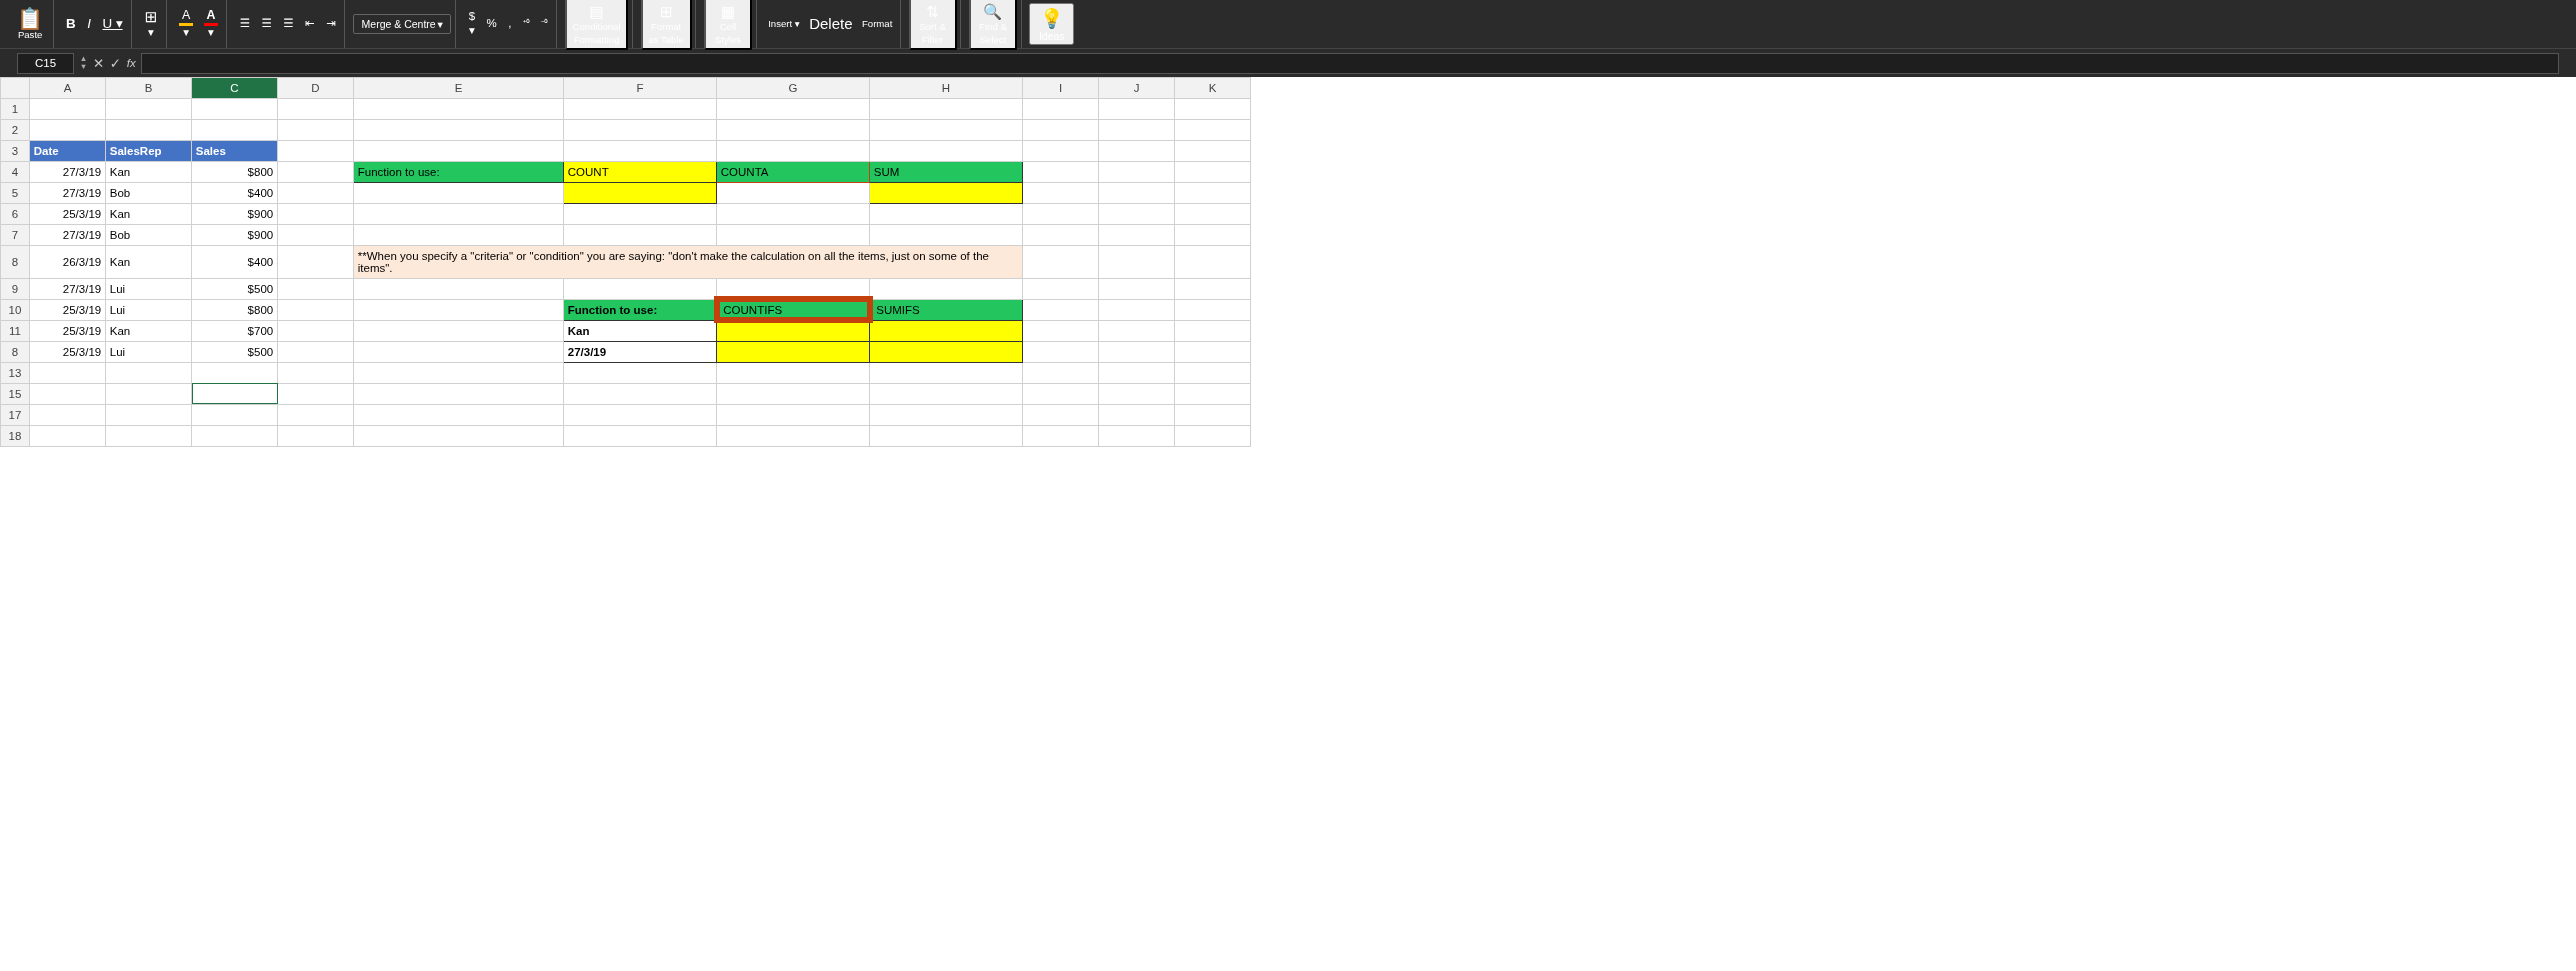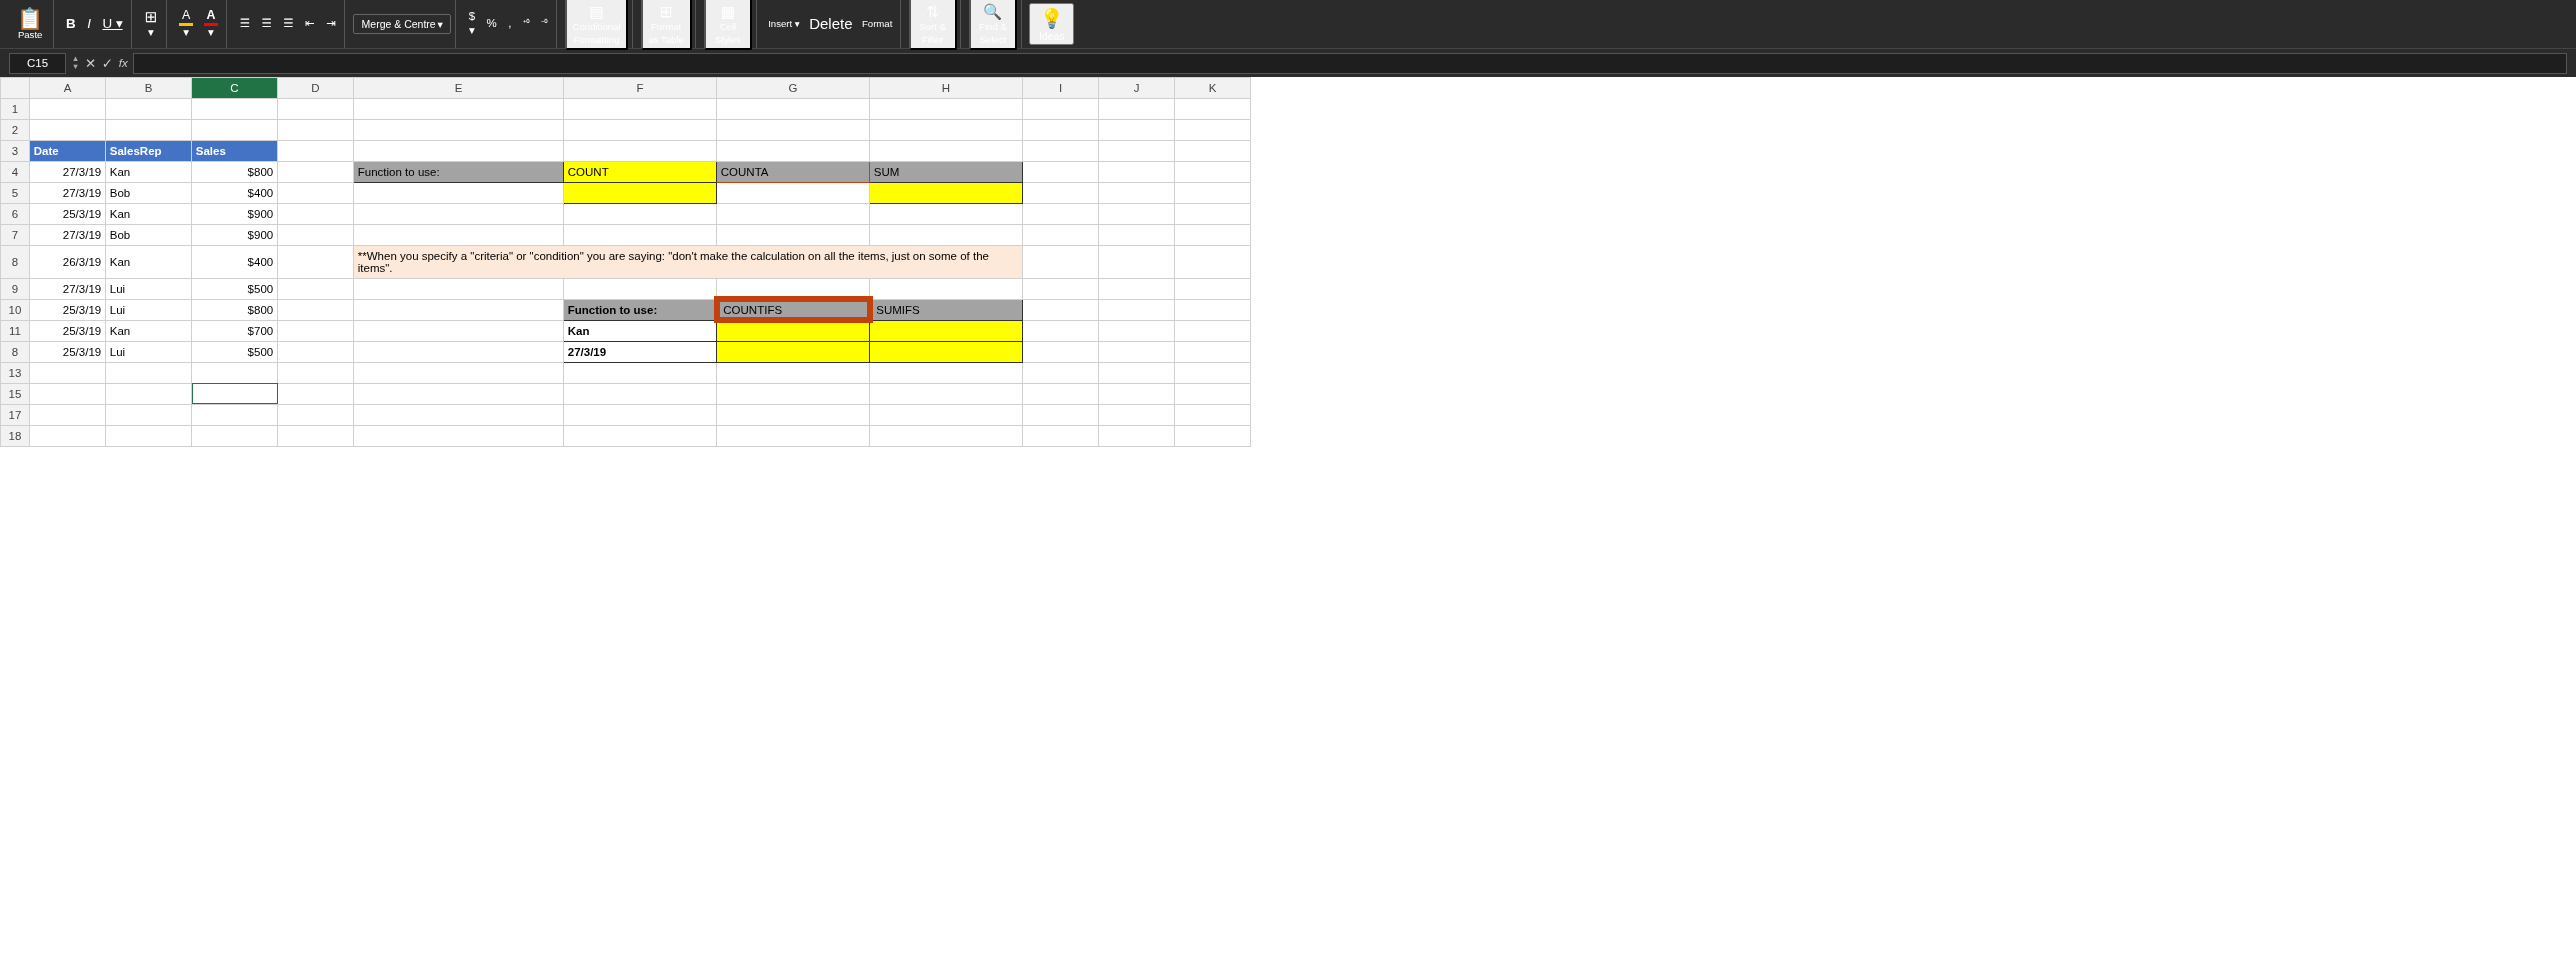--- a/index.html
+++ b/index.html
@@ -52,21 +52,21 @@
       font-size: 21px;
       line-height: 1;
     }
 
     
     .formula-bar {
       background: #2b2b2b;
       height: 29px;
       display: flex;
       align-items: center;
-      padding: 0 9px;
+      padding: 0 17px;
       gap: 5.7px;
       border-top: 1px solid #444;
     }
     .cell-ref {
       background: #1e1e1e;
       border: 1px solid #555;
       color: #fff;
       width: 57px;
       height: 21px;
       font-size: 11.5px;
@@ -163,21 +163,21 @@
     
     .data-header {
       background: #4472c4;
       color: #fff;
       font-weight: bold;
     }
     .yellow-bg {
       background: #ffff00;
     }
     .light-yellow-bg {
-      background: #a3a3a3;
+      background: #22c55e;
     }
     .bold-text { font-weight: bold; }
     .text-right { text-align: right; }
     .col-A { width: 76px; }
     .col-B { width: 86px; }
     .col-D { width: 76px; }
     .col-E { width: 210px; }
     .col-F { width: 153px; }
     .col-G { width: 153px; }
     .col-H { width: 153px; }

